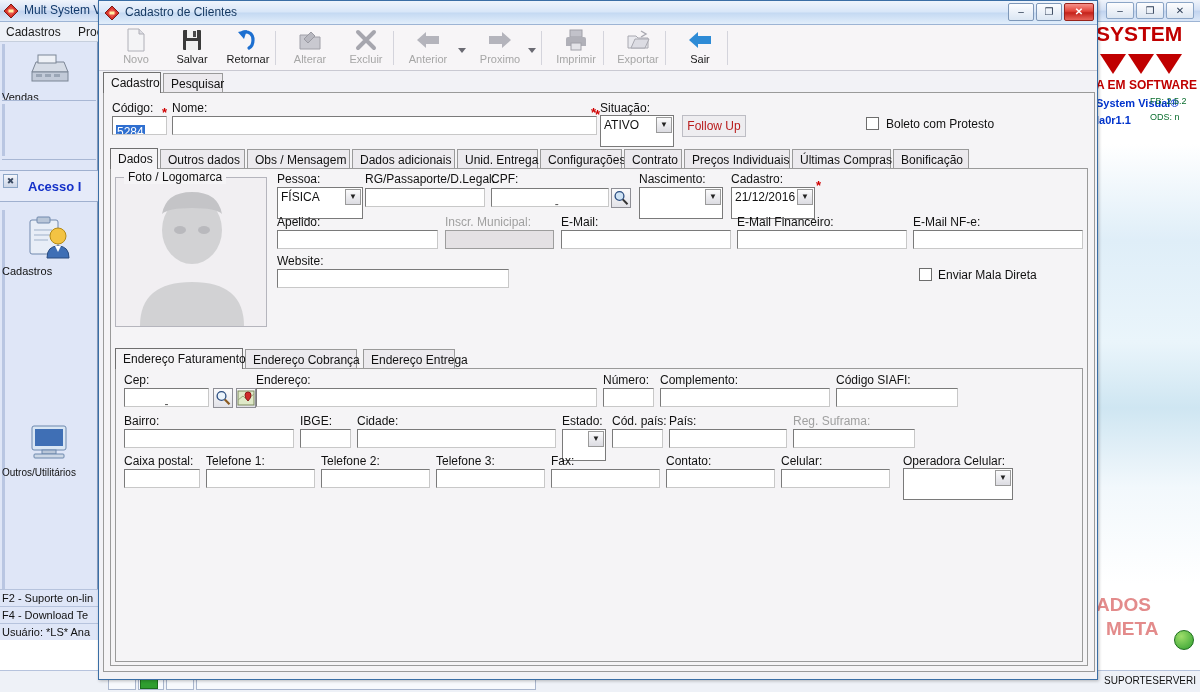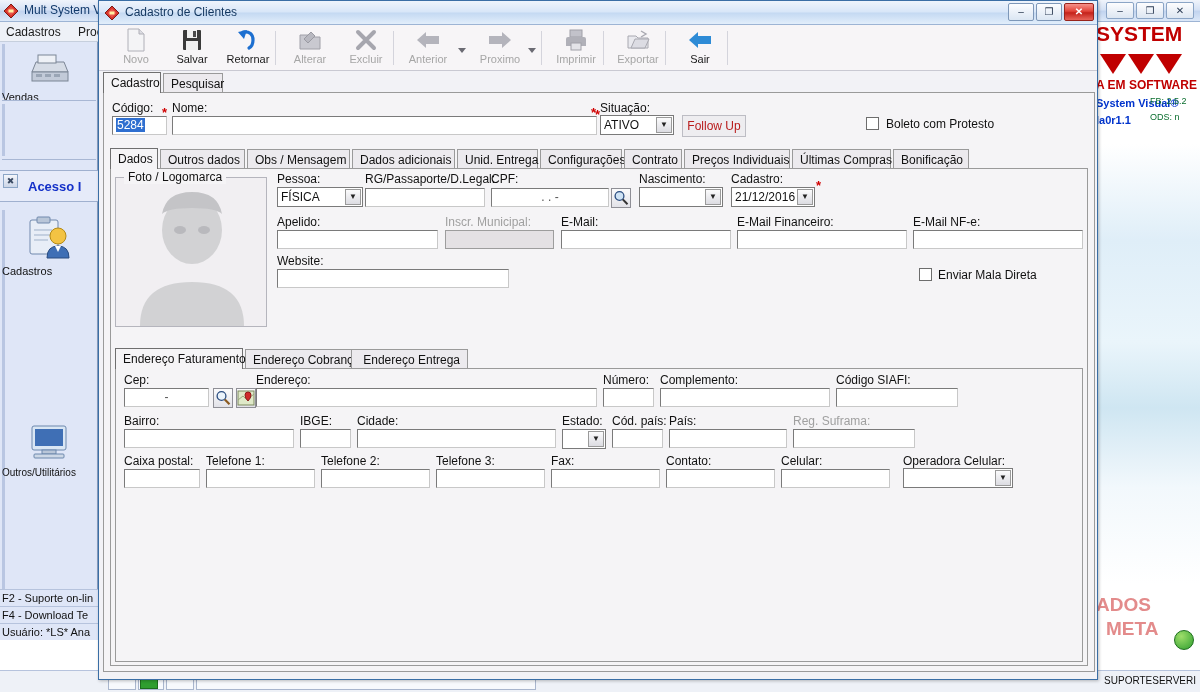--- a/index.html
+++ b/index.html
@@ -160,25 +160,25 @@
     background:#f5f4f6; border:1px solid #9a9a9a;
   }
 
   
   .lbl { position:absolute; font-size:12px; color:#111; white-space:nowrap; }
   .lbl.dim { color:#a0a0a0; }
   .req { position:absolute; color:#d00000; font-size:13px; font-weight:bold; }
   .fld {
     position:absolute; height:19px; background:#ffffff;
     border:1px solid #7a7a7a; border-right-color:#c8c8c8; border-bottom-color:#c8c8c8;
-    font-size:12px; color:#111; padding:1px 3px; line-height:15px; white-space:nowrap; overflow:hidden;
+    font-size:12px; color:#111; padding:8px 3px; line-height:15px; white-space:nowrap; overflow:hidden;
   }
   .fld.disabled { background:#e4e1e4; border-color:#9d9d9d; color:#8d8d8d; }
   .sel-hl { background:#2f6fd0; color:#ffffff; padding:0 1px; }
-  .combo { position:absolute; height:20px; background:#ffffff; border:1px solid #7a7a7a;padding-left:8px; }
+  .combo { position:absolute; height:32px; background:#ffffff; border:1px solid #7a7a7a;padding-left:8px; }
   .combo .ctext { position:absolute; left:3px; top:2px; font-size:12px; color:#111; white-space:nowrap; }
   .combo .carrow {
     position:absolute; right:1px; top:1px; width:16px; height:16px;
     background: linear-gradient(to bottom,#fbfbfc,#dcdce2);
     border:1px solid #9a9a9a; text-align:center; line-height:14px; font-size:8px; color:#222;
   }
   .btn {
     position:absolute; height:22px; background:#efeef1;
     border:1px solid #8f8f96; font-size:12px; text-align:center; color:#111; line-height:20px;
   }
@@ -567,21 +567,21 @@
         <div class="fld" style="left:166px; top:100px; width:232px;"></div>
 
 
         <div class="chk" style="left:808px; top:99px;"></div>
         <div class="lbl" style="left:827px; top:99px;">Enviar Mala Direta</div>
 
         <div class="inner-tabs" style="left:4px; top:180px; width:968px;">
           <div class="tab-strip-line" style="width:968px;"></div>
           <div class="tab active" style="left:0px;   width:128px;"><span>Endereço Faturamento</span></div>
           <div class="tab" style="left:130px; width:112px;"><span>Endereço Cobrança</span></div>
-          <div class="tab" style="left:236px; width:117px;text-align:right;"><span>Endereço Entrega</span></div>
+          <div class="tab" style="left:248px; width:92px;text-align:right;"><span>Endereço Entrega</span></div>
         </div>
 
         <div class="inner-panel" style="left:4px; top:199px; width:968px; height:294px;">
 
           <div class="lbl" style="left:8px; top:4px;">Cep:</div>
           <div class="fld" style="left:8px; top:19px; width:85px; text-align:center; color:#555;">-</div>
           <div class="iconbtn" style="left:97px; top:19px;">
             <svg width="18" height="18" viewBox="0 0 18 18">
               <circle cx="7.5" cy="7" r="4.4" fill="#eaf3fb" stroke="#2b4d80" stroke-width="1.3"></circle>
               <line x1="10.8" y1="10.4" x2="15.5" y2="15.2" stroke="#8a5a20" stroke-width="2.2"></line>

